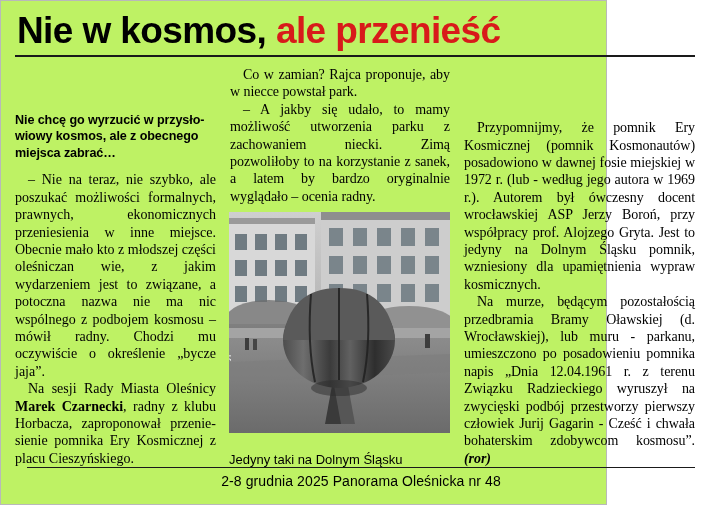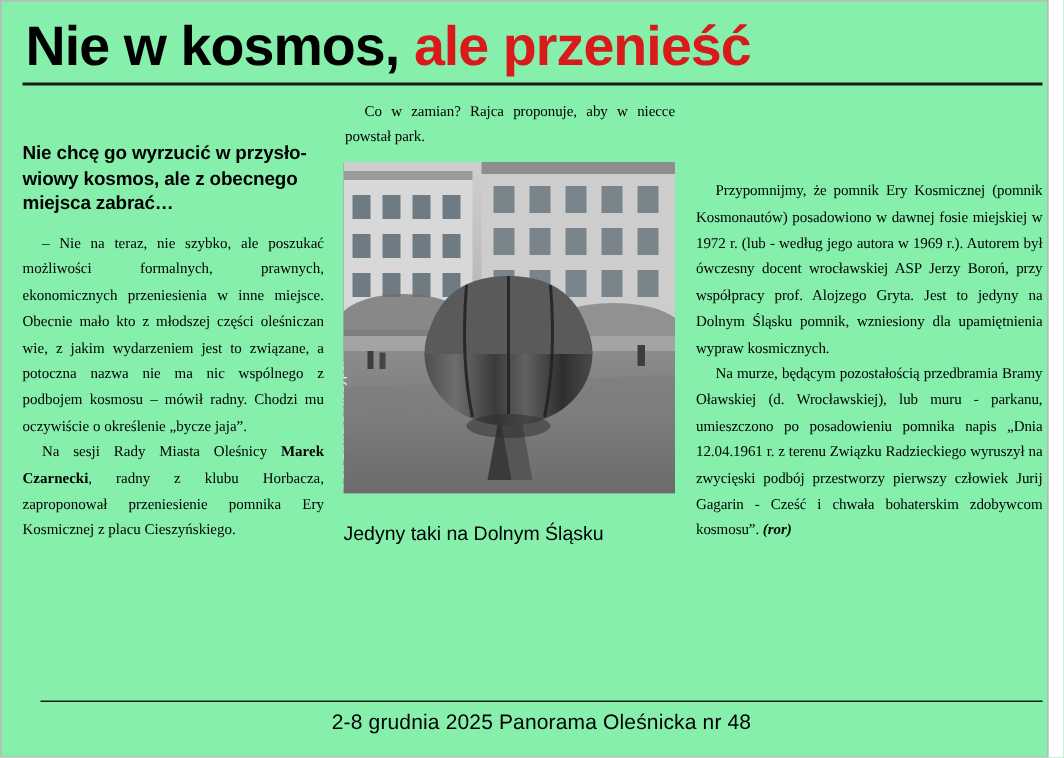--- a/index.html
+++ b/index.html
@@ -9,25 +9,25 @@
   body {
     width: 709px;
     height: 505px;
     background: #ffffff;
     font-family: "Liberation Serif", serif;
     color: #000;
     overflow: hidden;
   }
   .page {
     position: relative;
-    width: 699px;
+    width: 607px;
     height: 505px;
     box-sizing: border-box;
     border: 1px solid #b9b9b9;
-    background: #86efac;
+    background: #bef264;
     text-decoration: underline;
   }
   .inner {
     position: absolute;
     left: 14px;
     top: 10px;
     width: 680px;
     height: 482px;
   }
 
@@ -68,21 +68,21 @@
     font-family: "Liberation Sans", sans-serif;
     font-weight: bold;
     font-size: 12.6px;
     line-height: 16.5px;
     margin: 0 0 10px 0;
     text-align: left;
     letter-spacing: -0.1px;
   }
 
   p.body {
-    font-size: 10px;
+    font-size: 14px;
     line-height: 17.4px;
     text-align: justify;
     margin: 0;
     text-indent: 13px;
     hyphens: manual;
   }
   p.body + p.body { margin-top: 0; }
   .bold { font-weight: bold; }
 
   .col2 p.body { letter-spacing: -0.05px; }
@@ -158,20 +158,21 @@
     <div class="cols">
 
       <div class="col col1">
         <p class="lede">Nie chcę go wyrzucić w przysło-wiowy kosmos, ale z obecnego miejsca zabrać…</p>
         <p class="body">– Nie na teraz, nie szybko, ale poszukać możliwości formalnych, prawnych, ekonomicznych przeniesienia w inne miejsce. Obecnie mało kto z młodszej części oleśniczan wie, z jakim wydarzeniem jest to związane, a potoczna nazwa nie ma nic wspólnego z podbojem kosmosu – mówił radny. Chodzi mu oczywiście o określenie „bycze jaja”.</p>
         <p class="body">Na sesji Rady Miasta Oleśnicy <span class="bold">Marek Czarnecki</span>, radny z klubu Horbacza, zaproponował przenie­sienie pomnika Ery Kosmicznej z placu Cieszyńskiego.</p>
       </div>
 
       <div class="col col2">
         <p class="body">Co w zamian? Rajca proponuje, aby w niecce powstał park.</p>
+        <p class="body">– A jakby się udało, to mamy możliwość utworzenia parku z zachowaniem niecki. Zimą pozwoliłoby to na korzystanie z sanek, a latem by bardzo oryginalnie wyglądało – ocenia radny.</p>
 
         <div class="photo-wrap">
           <div class="photo">
             <svg width="221" height="221" viewBox="0 0 221 221" xmlns="http://www.w3.org/2000/svg">
               <defs>
                 <linearGradient id="skyg" x1="0" y1="0" x2="0" y2="1">
                   <stop offset="0%" stop-color="#cfcfcf"></stop>
                   <stop offset="100%" stop-color="#b0b0b0"></stop>
                 </linearGradient>
                 <linearGradient id="eggg" x1="0" y1="0" x2="1" y2="0">

